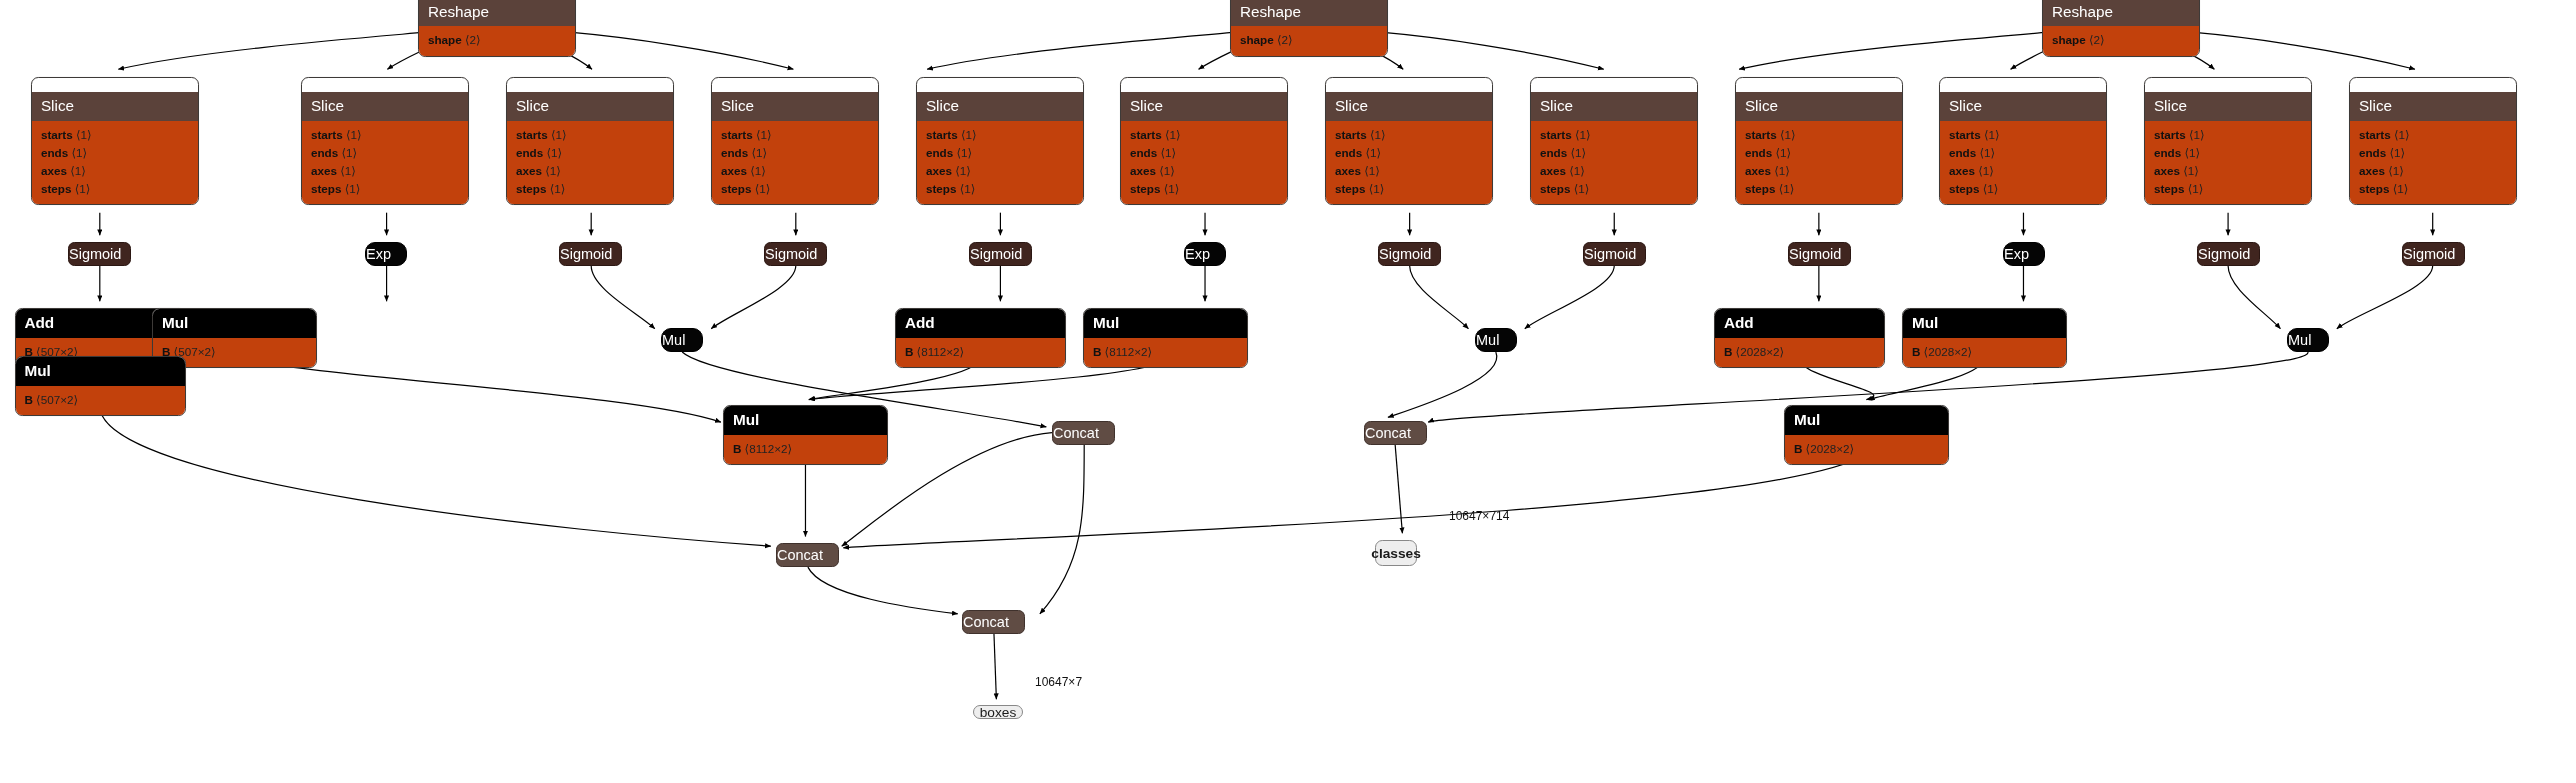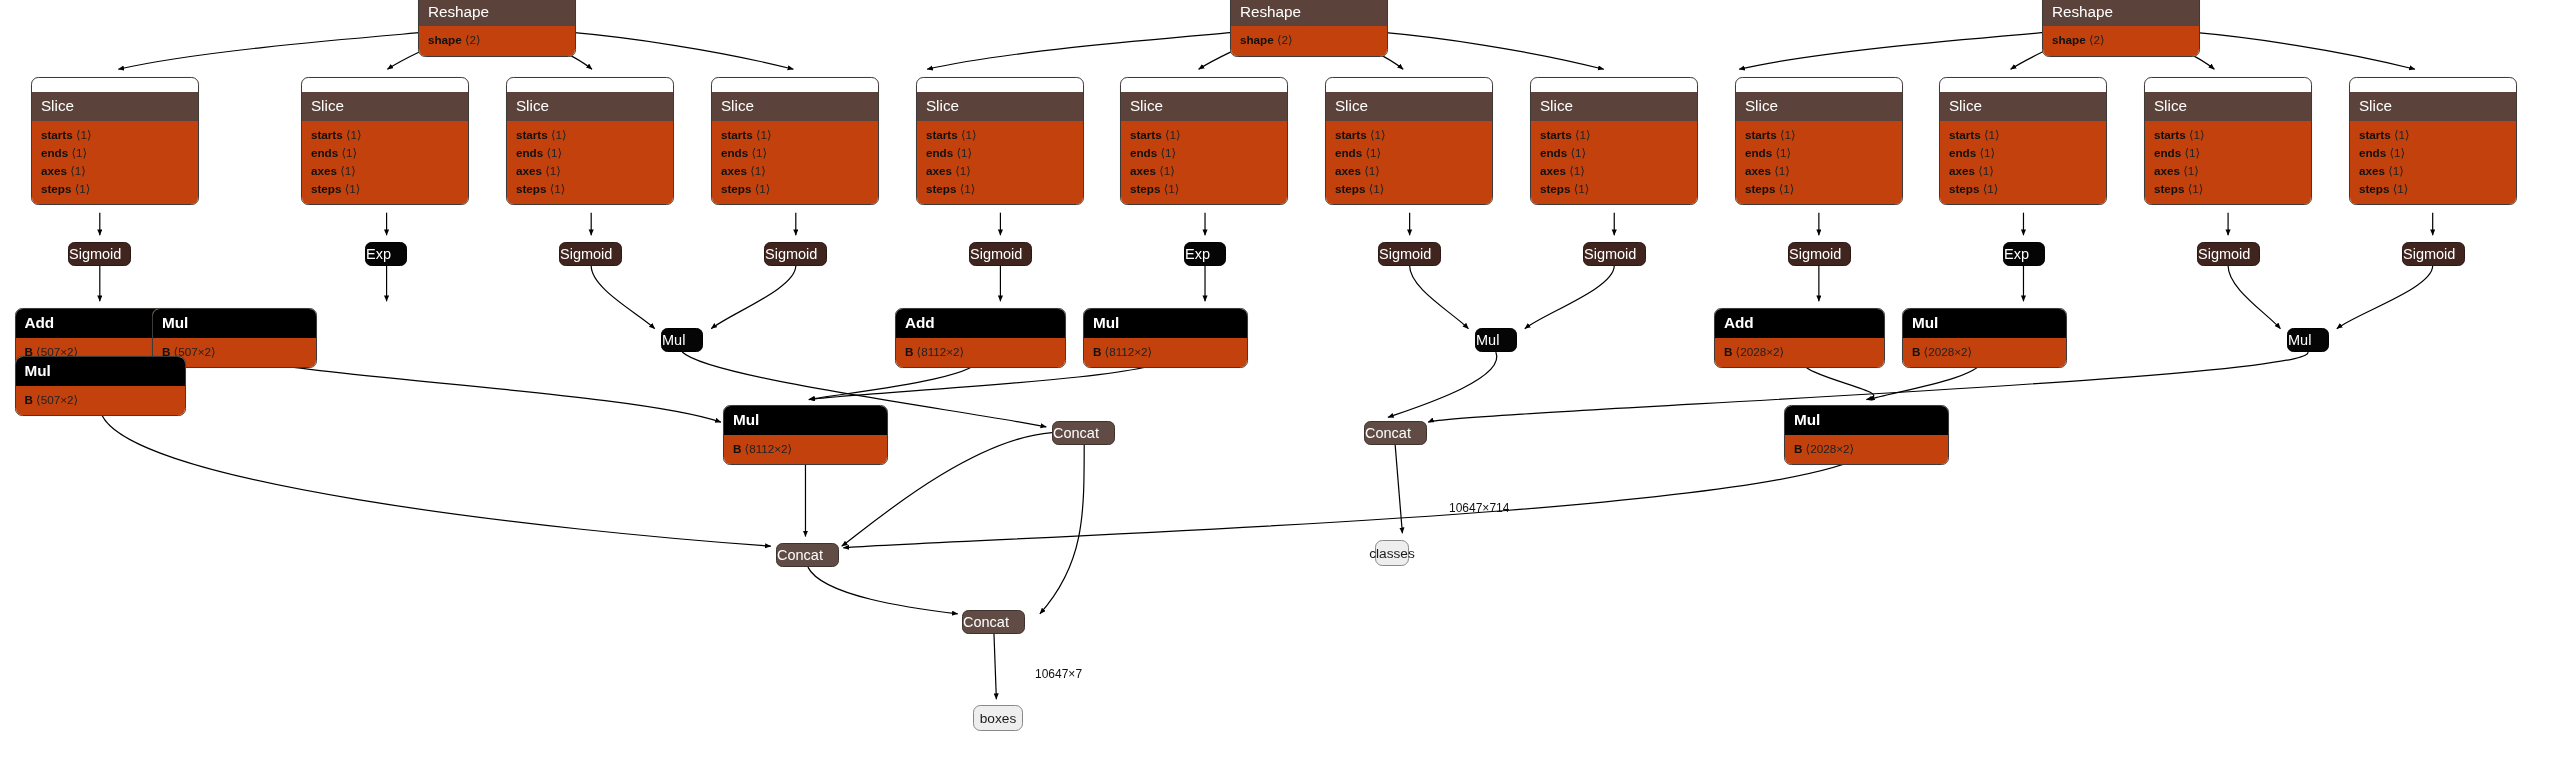--- a/index.html
+++ b/index.html
@@ -23,24 +23,24 @@
   .pnode{border-radius:6.4px;display:flex;align-items:center;justify-content:flex-start;
          color:#fff;font-size:14.5px;border:1px solid rgba(0,0,0,.35);box-sizing:border-box;}
 
   
   .ionode{border-radius:7.3px;border:1.1px solid #888;background:#eeeeee;color:#1a1a1a;
           display:flex;align-items:center;justify-content:center;font-size:13.7px;box-sizing:border-box;}
 
   .brown-hdr{background:#5b423a;margin-top:14px;}
   .black-hdr{background:#000000;font-weight:bold;}
   .brown-pill{background:#40251f;border-color:#2b1713;}
-  .black-pill{background:#050505;border-color:#000;}
+  .black-pill{background:#050505;border-color:#000;border-radius:10px;}
   .concat-pill{background:#604c44;border-color:#3f312c;}
 
-  .edgelabel{position:absolute;font-size:12px;color:#111;white-space:nowrap;}
+  .edgelabel{position:absolute;font-size:12px;color:#111;white-space:nowrap;margin-top:8px;}
 </style>
 </head>
 <body>
 
 <div id="canvas">
 
   <svg class="edges" viewBox="0 0 3196 972">
     <defs>
       <marker id="ah" markerWidth="9" markerHeight="9" refX="7.2" refY="3.2" orient="auto" markerUnits="userSpaceOnUse">
         <path d="M0,0 L7.6,3.2 L0,6.4 z" fill="#000"></path>
@@ -385,24 +385,24 @@
       </div>
       <div class="node pnode concat-pill" style="left: 776px; top: 543px; width: 63px; height: 24px;">
         <span>Concat</span>
       </div>
       <div class="node pnode concat-pill" style="left: 962px; top: 610px; width: 63px; height: 24px;">
         <span>Concat</span>
       </div>
     </div>
 
   <div id="io-layer">
-      <div class="node ionode" style="left: 1375px; top: 540px; width: 34px; height: 26px;">
+      <div class="node ionode" style="left: 1375px; top: 540px; width: 42px; height: 26px; font-weight: bold;">
         <span>classes</span>
       </div>
-      <div class="node ionode" style="left: 973px; top: 705px; width: 50px; height: 26px;">
+      <div class="node ionode" style="left: 973px; top: 705px; width: 50px; height: 14px;">
         <span>boxes</span>
       </div>
     </div>
 
   <div id="edgelabel-layer">
       <div class="edgelabel" style="left: 1449px; top: 501px;">10647×714</div>
       <div class="edgelabel" style="left: 1035px; top: 667px;">10647×7</div>
     </div>
 
 </div>

